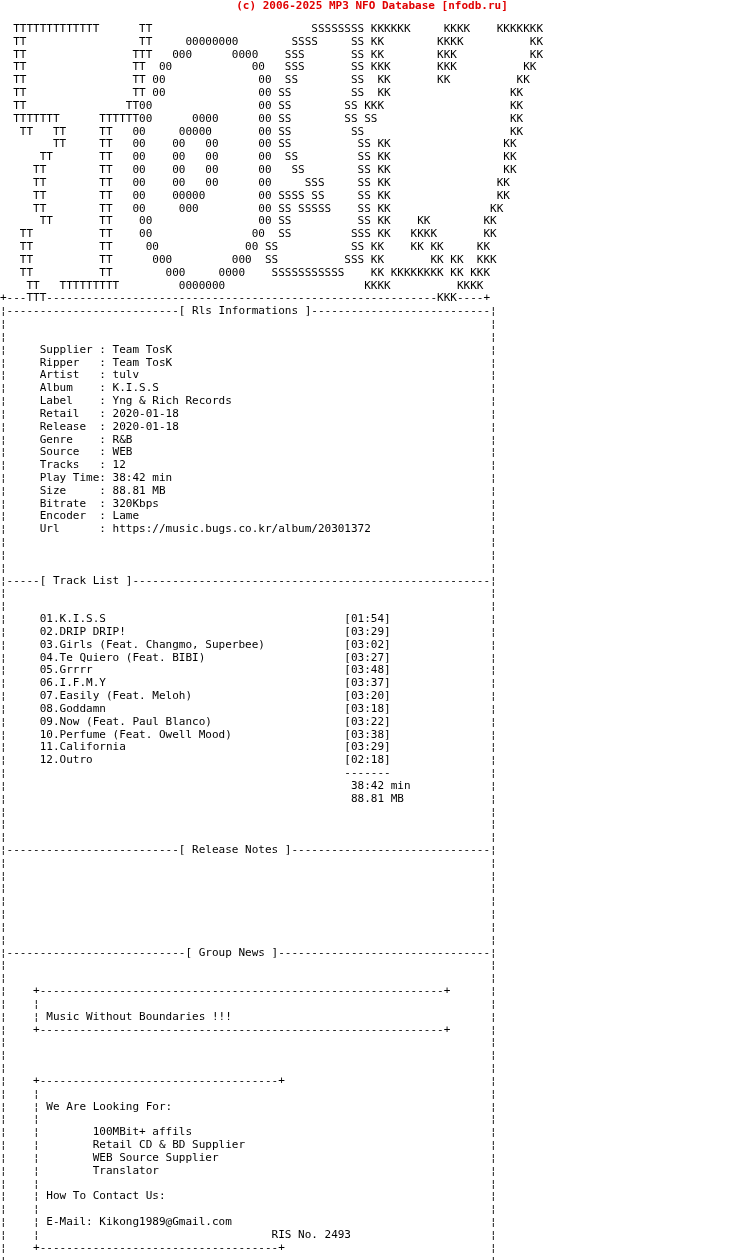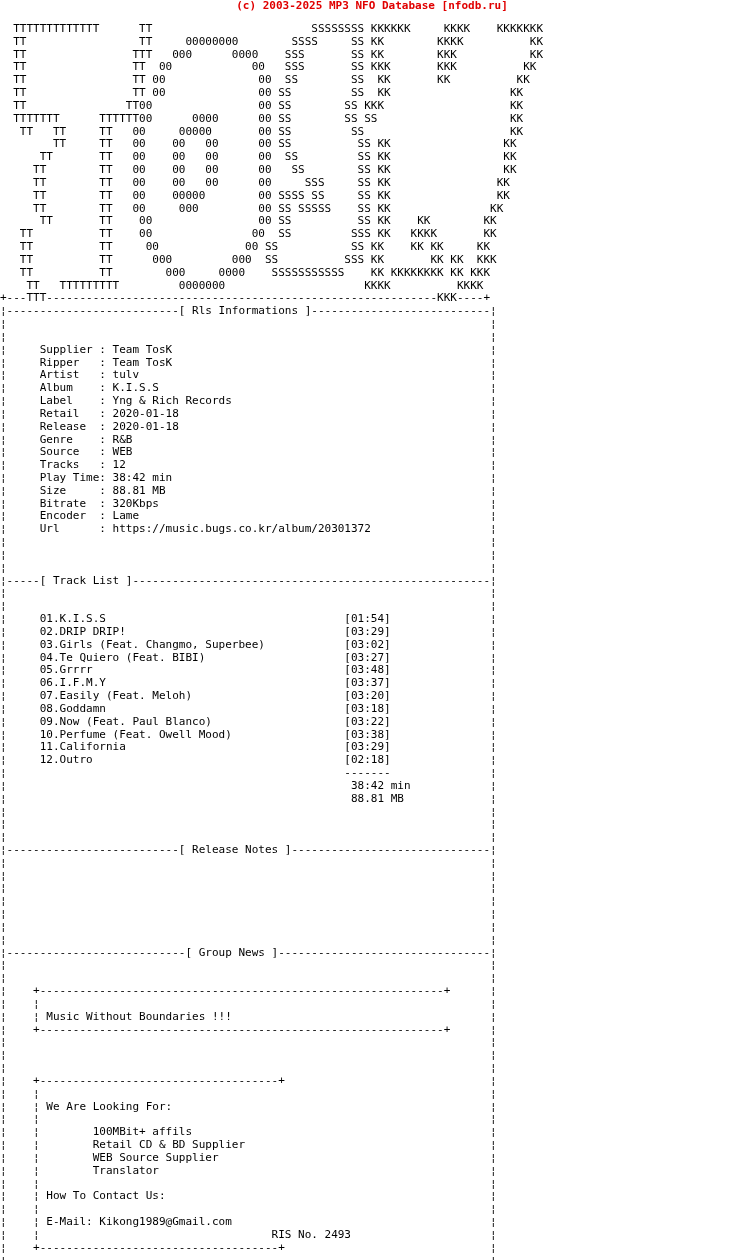--- a/index.html
+++ b/index.html
@@ -48,21 +48,21 @@
     white-space: pre;
     letter-spacing: 0px;
     font-weight: normal;
   }
 </style>
 </head>
 <body>
 
 <div class="page">
 
-  <div class="dbheader">(c) 2003-2025 MP3 NFO Database [nfodb.ru]</div>
+  <div class="dbheader">(c) 2006-2025 MP3 NFO Database [nfodb.ru]</div>
 
   <pre class="nfo" id="nfo-body">  TTTTTTTTTTTTT      TT                        SSSSSSSS KKKKKK     KKKK    KKKKKKK
   TT                 TT     00000000        SSSS     SS KK        KKKK          KK
   TT                TTT   000      0000    SSS       SS KK        KKK           KK
   TT                TT  00            00   SSS       SS KKK       KKK          KK
   TT                TT 00              00  SS        SS  KK       KK          KK
   TT                TT 00              00 SS         SS  KK                  KK
   TT               TT00                00 SS        SS KKK                   KK
   TTTTTTT      TTTTTT00      0000      00 SS        SS SS                    KK
    TT   TT     TT   00     00000       00 SS         SS                      KK

